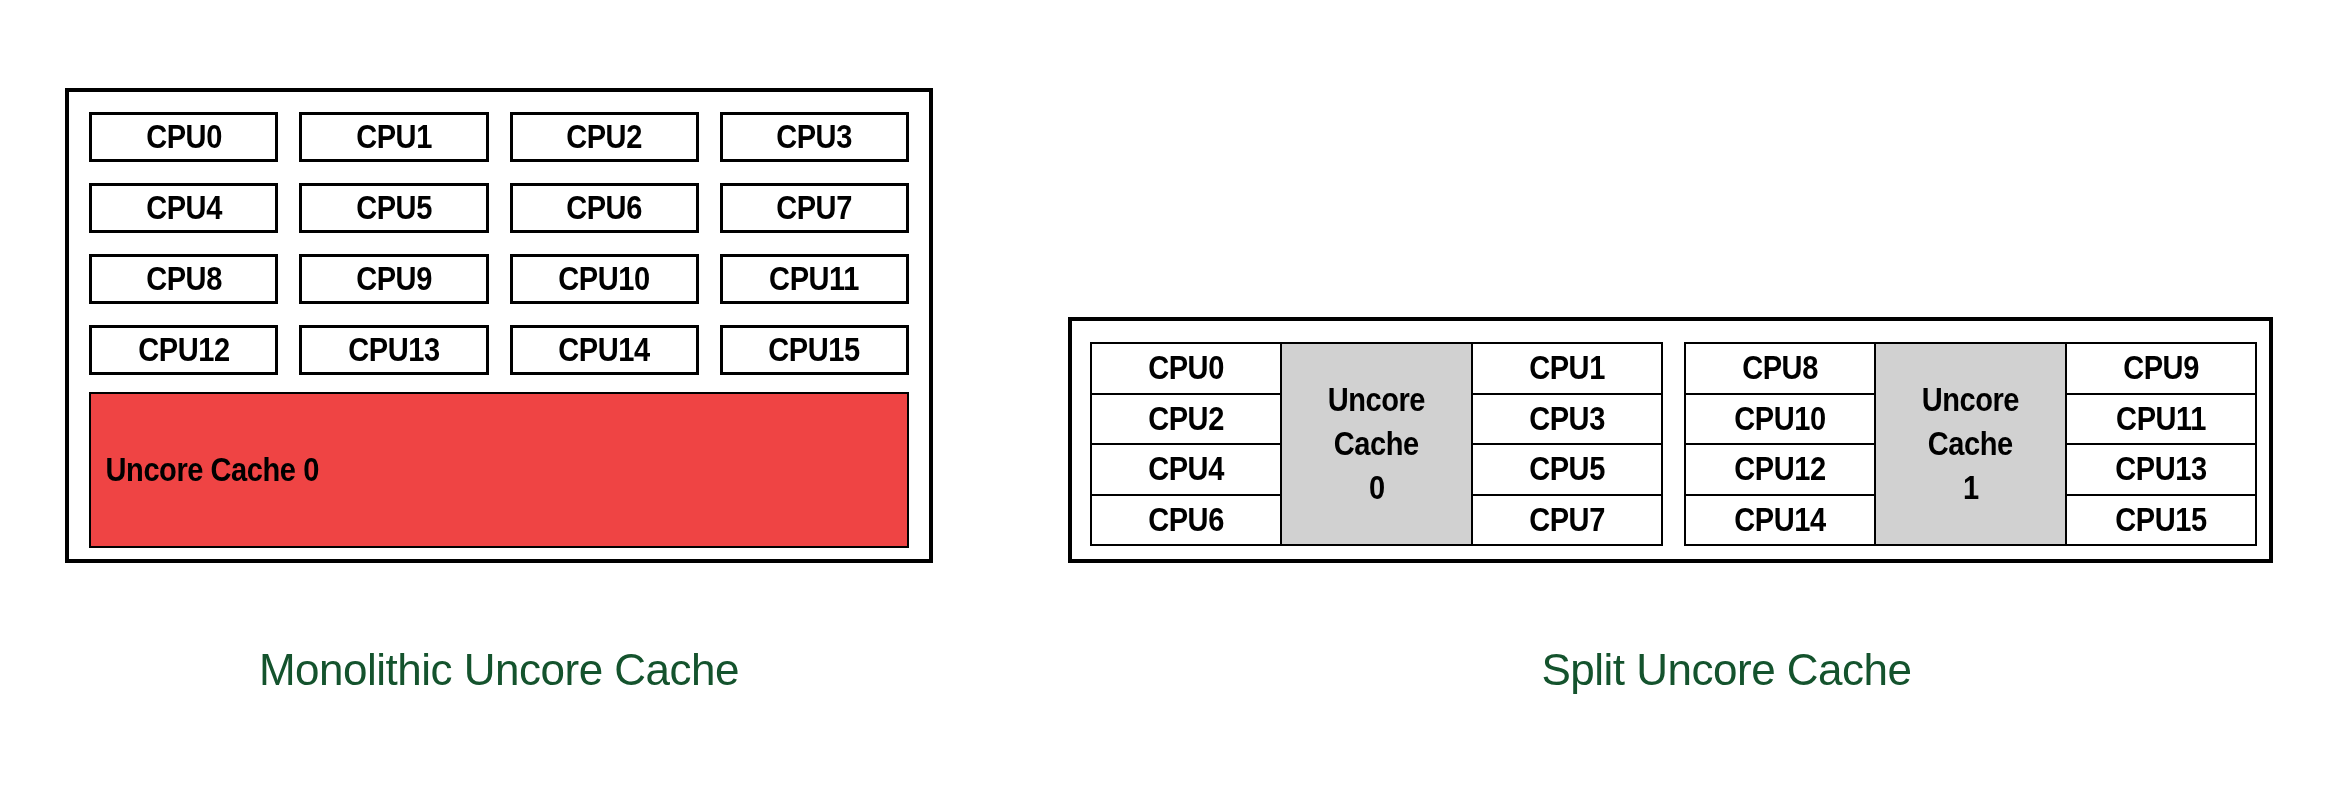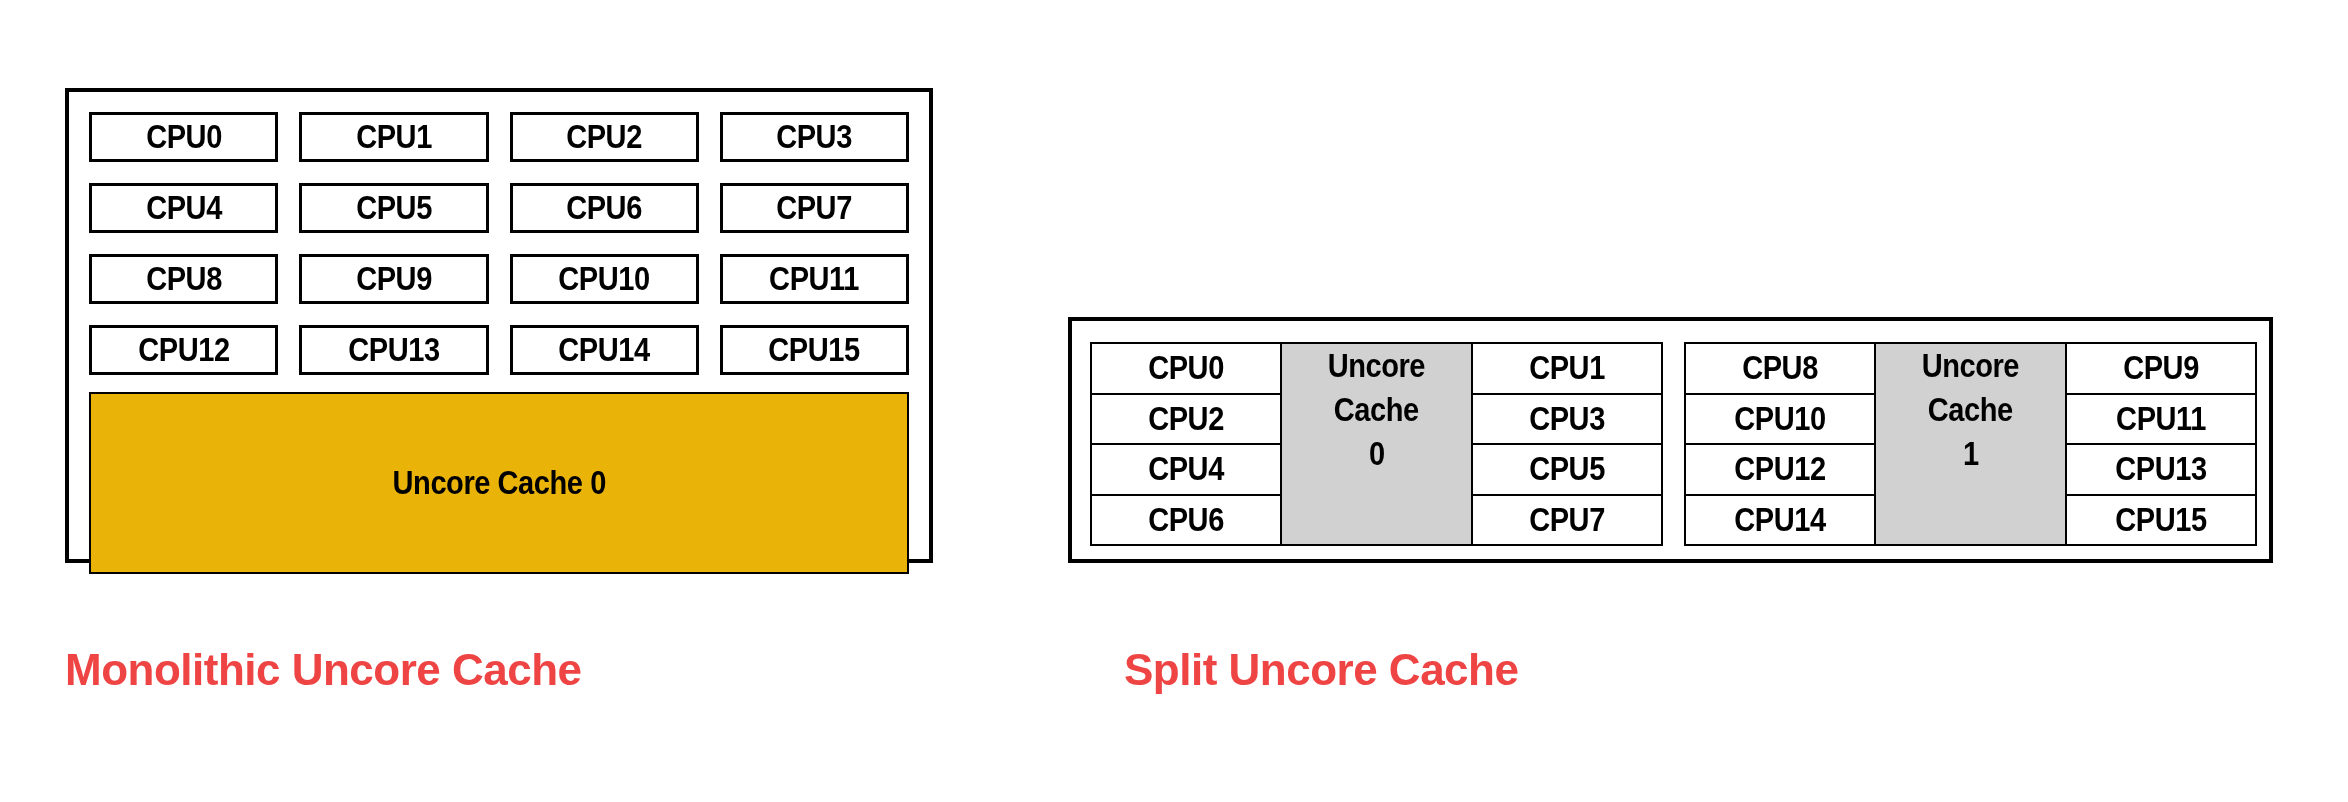--- a/index.html
+++ b/index.html
@@ -29,24 +29,24 @@
     border: 3px solid #000; box-sizing: border-box;
     background: #fff;
     display: flex; align-items: center; justify-content: center;
   }
   .cell-label {
     font-weight: bold; font-size: 33px; color: #000;
     display: inline-block; white-space: nowrap;
     transform: scaleX(0.88); letter-spacing: -0.5px;
   }
   .mono-cache {
-    margin-top: 17px; height: 182px;
+    margin-top: 17px; height: 156px;
     border: 2px solid #000; box-sizing: border-box;
-    background: #eab308;
-    display: flex; align-items: center; justify-content: center;
+    background: #ef4444;
+    display: flex; align-items: center; justify-content: flex-start;
   }
 
   
   .split-box {
     position: absolute; left: 1068px; top: 317px;
     width: 1205px; height: 246px;
     border: 4px solid #000; box-sizing: border-box;
     padding: 21px 12px 0 18px;
     background: #fff;
     display: flex; gap: 21px;
@@ -66,34 +66,34 @@
     border-bottom: 2px solid #000; box-sizing: border-box;
     background: #fff;
     display: flex; align-items: center; justify-content: center;
   }
   .cpu-cell:last-child { border-bottom: none; }
   .cache-col {
     background: #d1d1d1;
     border-left: 2px solid #000; border-right: 2px solid #000;
     box-sizing: border-box;
     display: flex; flex-direction: column;
-    align-items: center; 
+    align-items: center; justify-content: center;
     text-align: center;
   }
   .cache-line {
     font-weight: bold; font-size: 33px; line-height: 44px;
     display: block; transform: scaleX(0.88); letter-spacing: -0.5px;
     white-space: nowrap;
   }
 
   
   .caption {
     position: absolute; top: 645px;
-    font-weight: bold; font-size: 44px;
-    color: #ef4444;
+    font-weight: normal; font-size: 44px;
+    text-align: center; color: #14532d;
     letter-spacing: -0.5px;
   }
   .caption-left  { left: 65px;   width: 868px;  }
   .caption-right { left: 1124px; width: 1205px; }
 </style>
 </head>
 <body>
 
 <div class="mono-box">
   <div class="cpu-grid">

